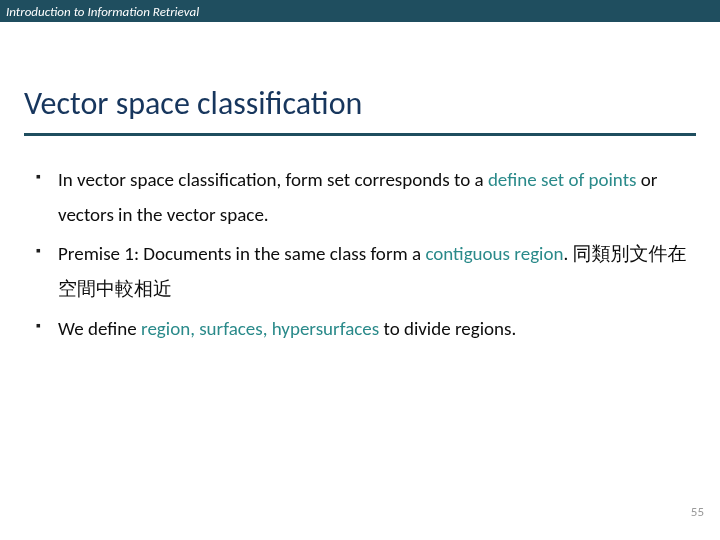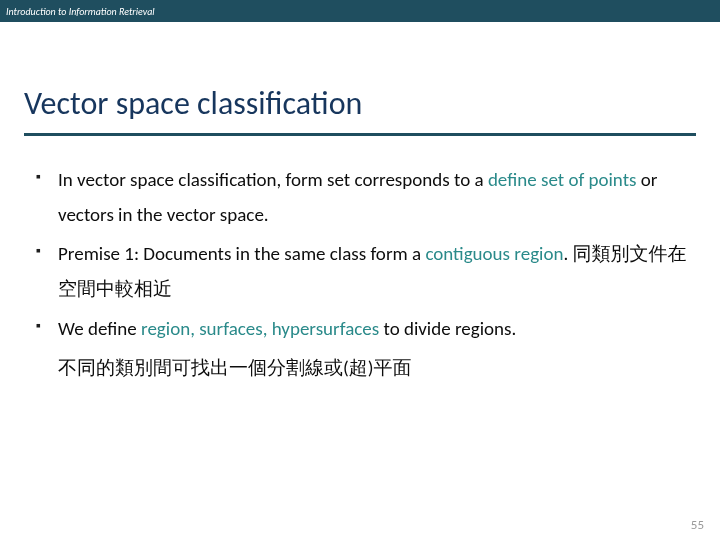--- a/index.html
+++ b/index.html
@@ -14,21 +14,21 @@
   .header-bar {
     width: 100%;
     height: 22px;
     background: #1f4e5f;
     display: flex;
     align-items: center;
   }
   .header-text {
     color: #fff;
     font-style: italic;
-    font-size: 10px;
+    font-size: 13px;
     padding-left: 6px;
   }
   .title-area {
     padding: 28px 24px 6px 24px;
     margin-top: 34px;
   }
   .title {
     font-size: 32px;
     color: #17365d;
     font-weight: 400;
@@ -64,21 +64,21 @@
     color: #2a8a8a;
   }
   .sub-line {
     padding-left: 22px;
     font-size: 19px;
     color: #0d0d0d;
     line-height: 1.85;
   }
   .page-num {
     position: absolute;
-    bottom: 8px;
+    bottom: 21px;
     right: 16px;
     font-size: 13px;
     color: #9a9a9a;
   }
 </style>
 </head>
 <body>
 
 <div class="header-bar">
   <span class="header-text">Introduction to Information Retrieval</span>
@@ -94,16 +94,15 @@
     <li>
       <span>In vector space classification, form set corresponds to a </span><span class="emph-teal">define set of points</span><span> or vectors in the vector space.</span>
     </li>
     <li>
       <span>Premise 1: Documents in the same class form a </span><span class="emph-teal">contiguous region</span><span>.  同類別文件在空間中較相近</span>
     </li>
     <li>
       <span>We define </span><span class="emph-teal">region, surfaces, hypersurfaces</span><span> to divide regions.</span>
     </li>
   </ul>
-  <div class="sub-line">不同的類別間可找出一個分割線或(超)平面</div>
 </div>
 
 <div class="page-num">55</div>
 
 </body></html>

